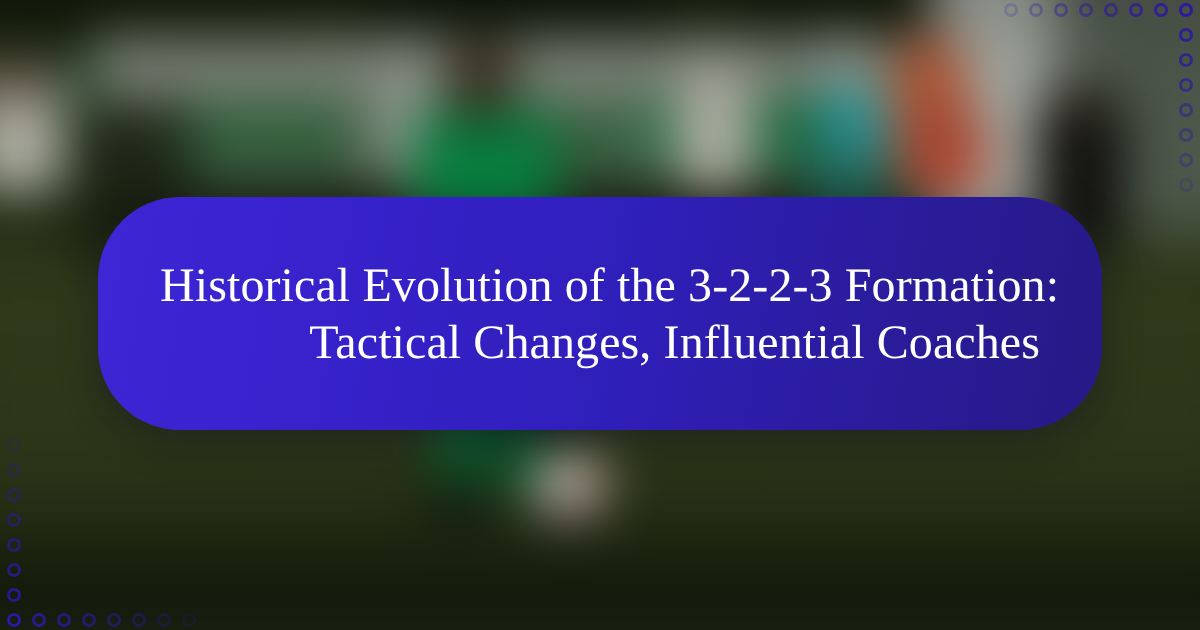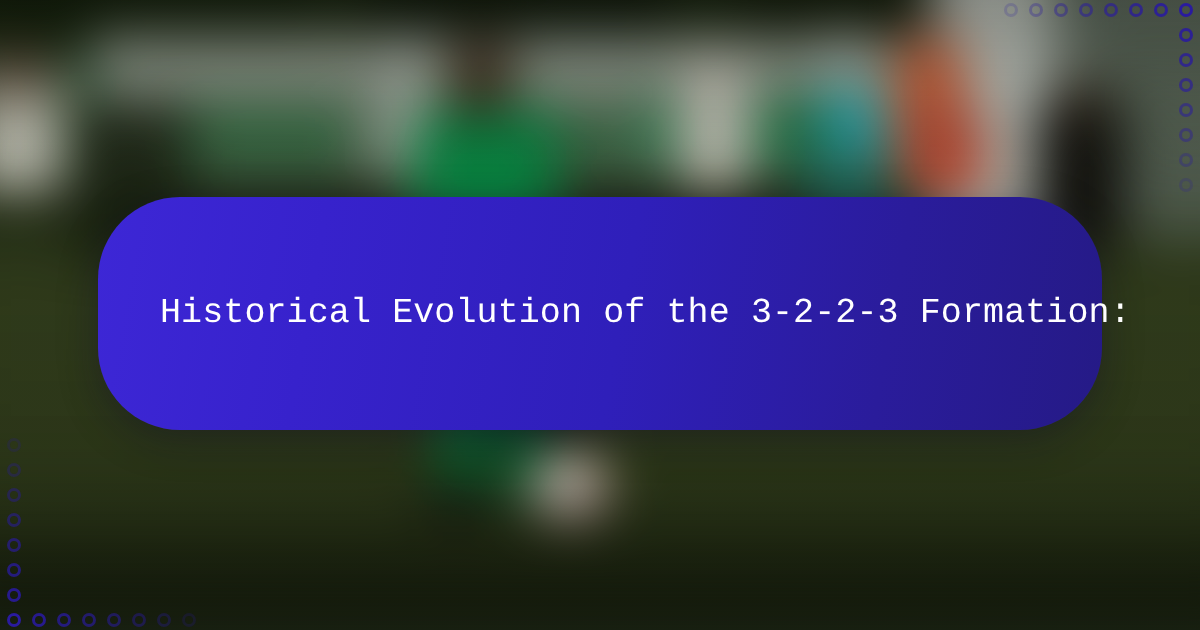--- a/index.html
+++ b/index.html
@@ -175,22 +175,22 @@
     width:1004px; height:233px;
     border-radius:82px;
     background:linear-gradient(100deg,#3d27d6 0%,#3722cc 22%,#2f1fba 52%,#2a1c9b 78%,#251a86 100%);
     display:flex; align-items:center; justify-content:center;
     box-shadow:0 10px 38px rgba(12,10,40,.38);
   }
   .headline{
     width:880px;
     text-align:right;
     color:#ffffff;
-    font-family:Liberation Mono, monospace;
-    font-size:35px;
+    font-family:Liberation Serif, serif;
+    font-size:48px;
     font-weight:400;
     line-height:57px;
     letter-spacing:.1px;
     text-rendering:geometricPrecision;
   }
   .headline .ln{ display:block; white-space:nowrap; }
 </style>
 </head>
 <body>
 
@@ -274,16 +274,17 @@
       <span class="dot" style="left: 7px; top: 118px; opacity: 0.655; border-color: rgb(42, 27, 158);"></span>
       <span class="dot" style="left: 7px; top: 93px; opacity: 0.54; border-color: rgb(42, 27, 158);"></span>
       <span class="dot" style="left: 7px; top: 68px; opacity: 0.425; border-color: rgb(42, 27, 158);"></span>
       <span class="dot" style="left: 7px; top: 43px; opacity: 0.31; border-color: rgb(42, 27, 158);"></span>
       <span class="dot" style="left: 7px; top: 18px; opacity: 0.195; border-color: rgb(42, 27, 158);"></span>
     </div>
 
   <div class="card">
     <h1 class="headline">
       <span class="ln">Historical Evolution of the 3-2-2-3 Formation:</span>
+      <span class="ln">Tactical Changes, Influential Coaches</span>
     </h1>
   </div>
 
 </div>
 
 </body></html>

